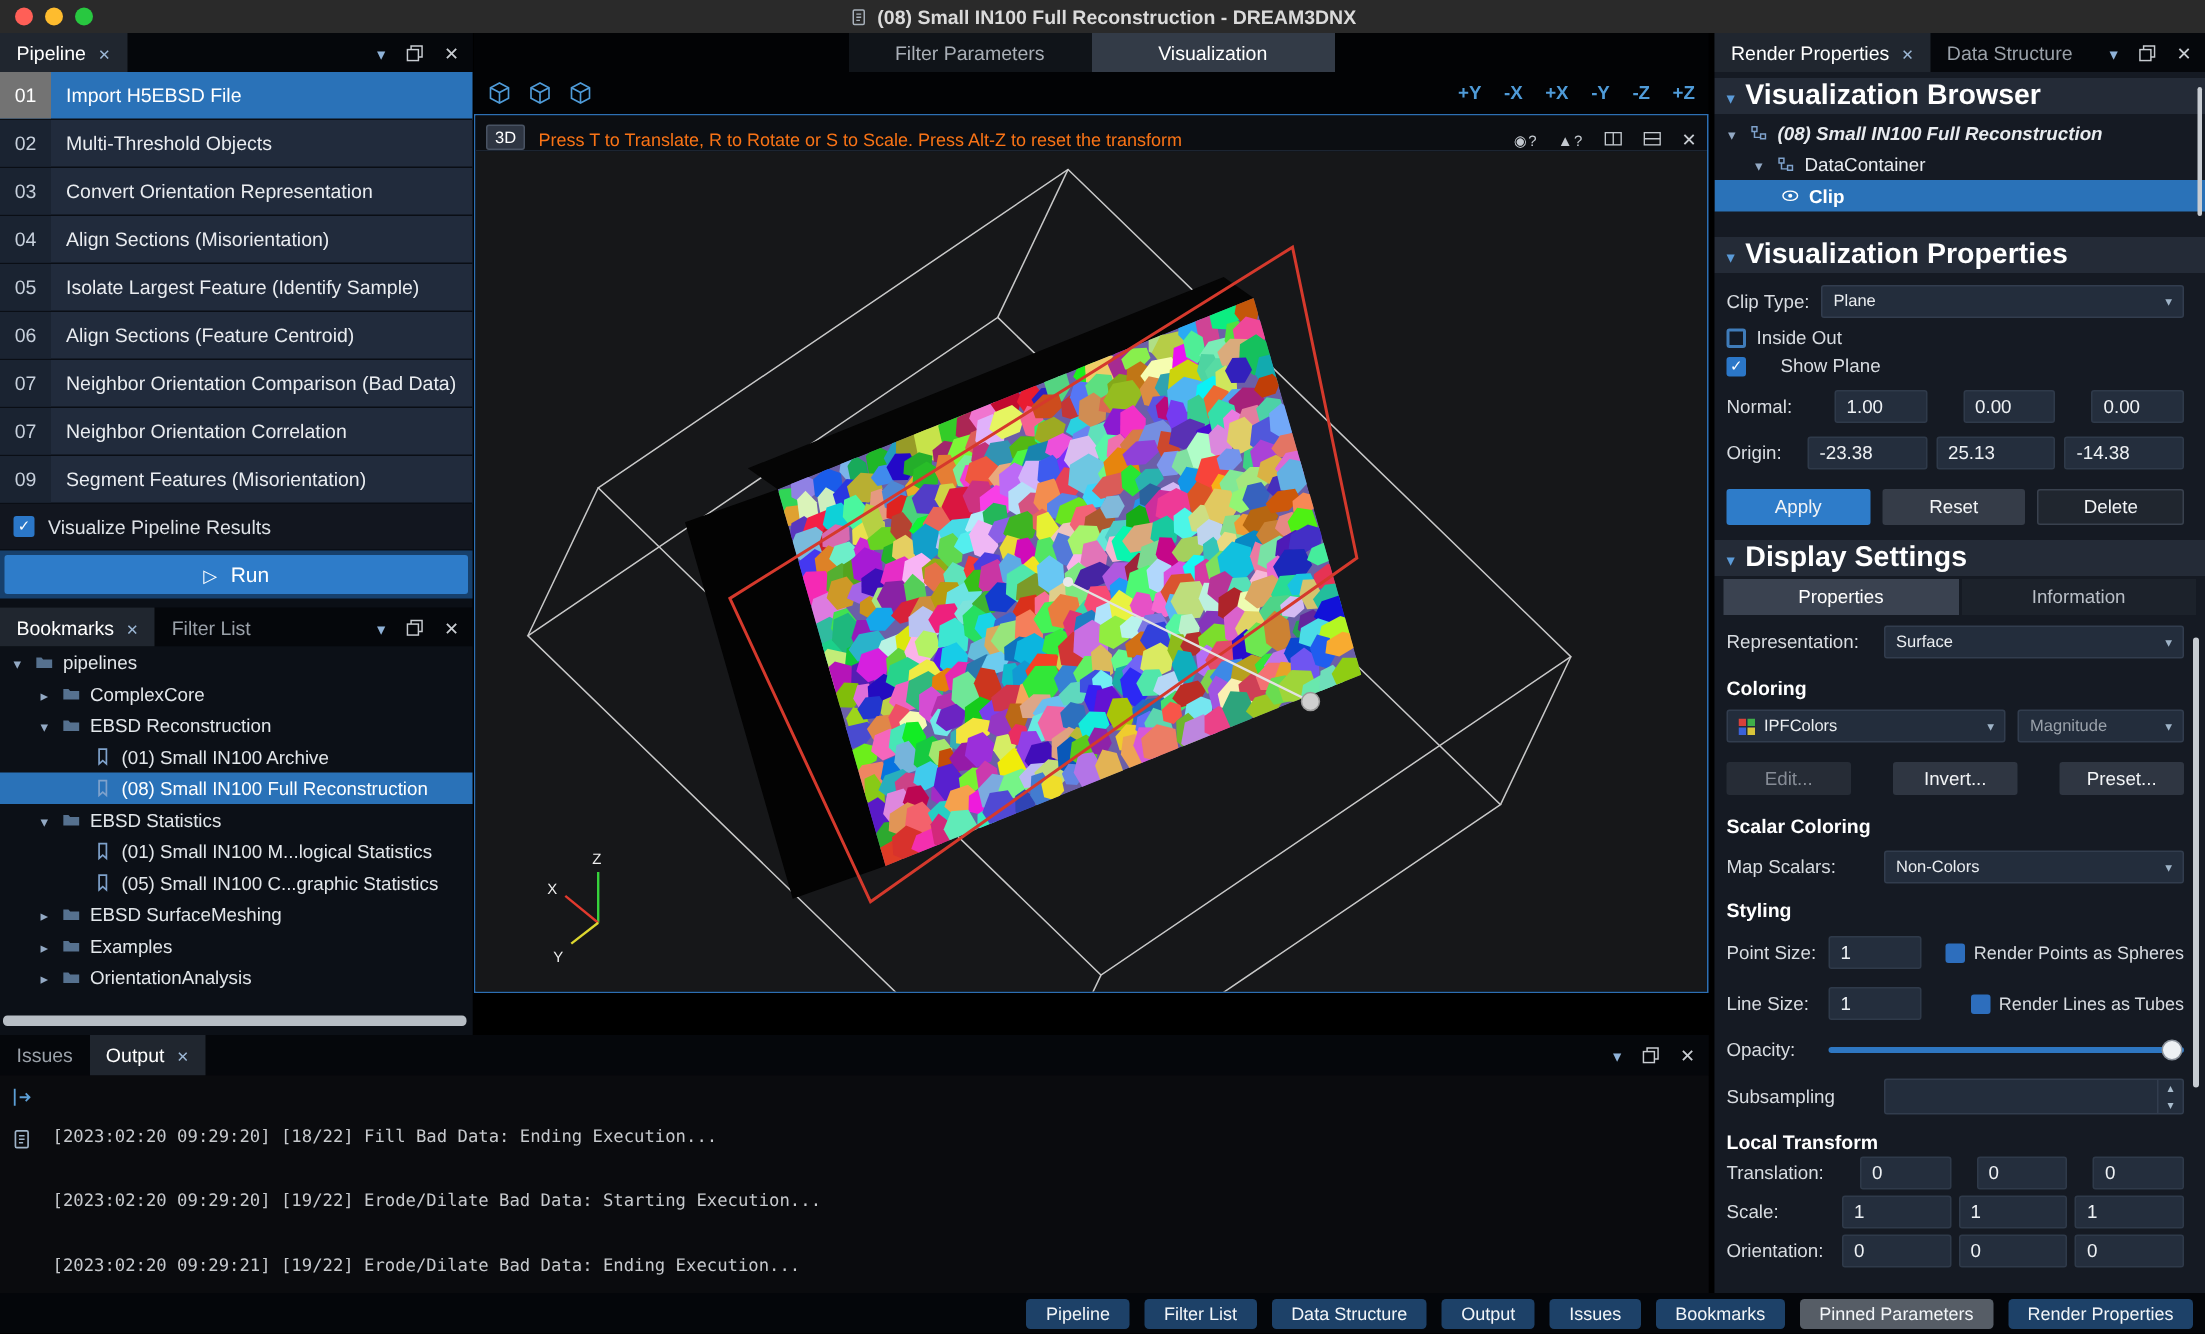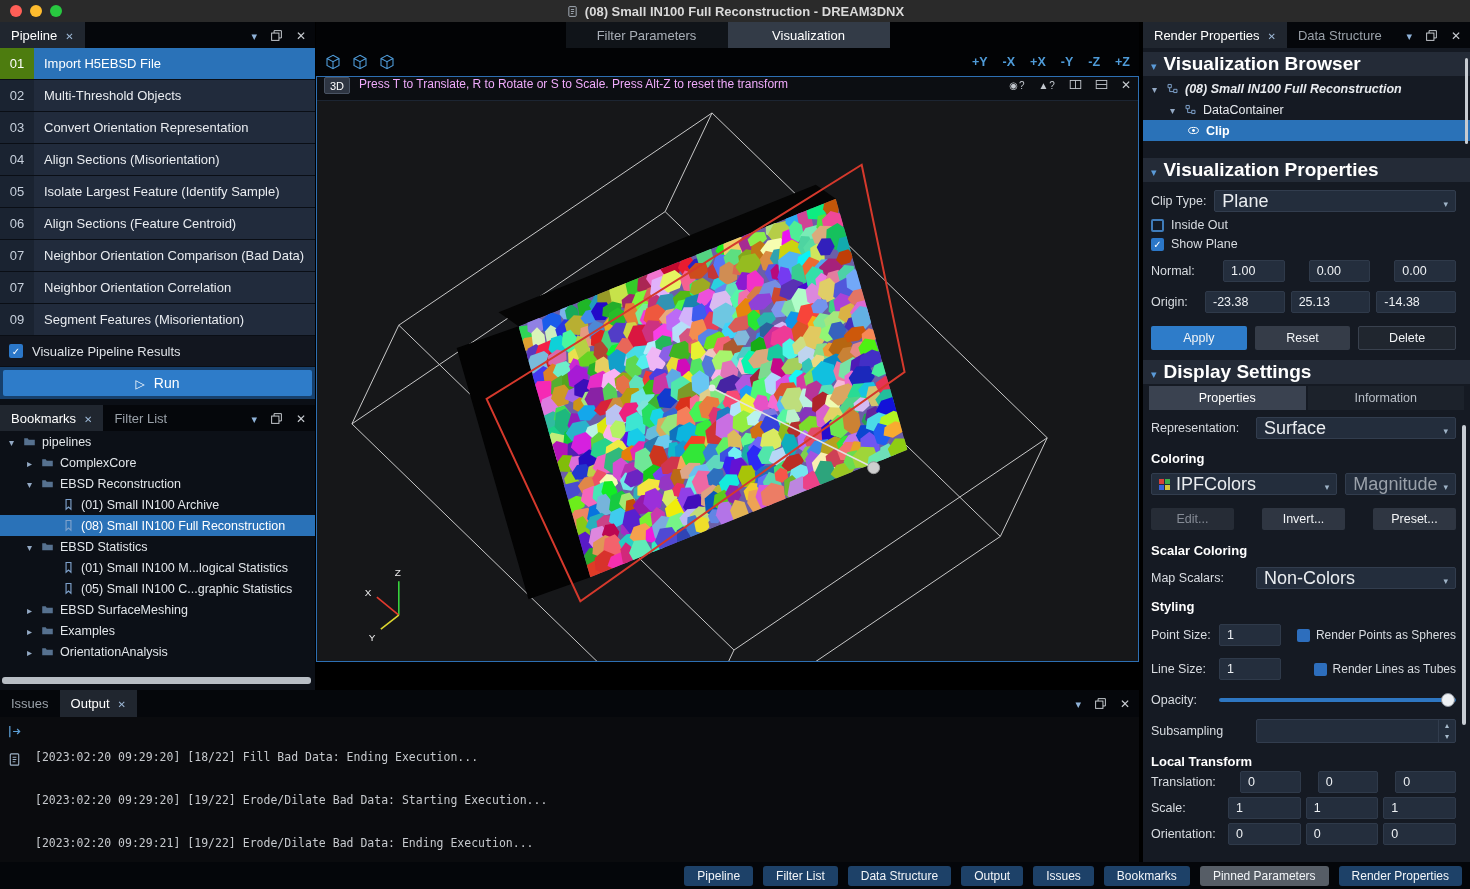--- a/index.html
+++ b/index.html
@@ -26,21 +26,21 @@
   .ic{width:15px;height:15px;flex:none;display:block}
   .ic13{width:13px;height:13px}
   .ic16{width:16px;height:16px}
 
   
   .left{position:absolute;left:0;top:22px;width:315px;height:668px;display:flex;flex-direction:column;background:#0b0f16}
   .pstep{height:32px;display:flex;align-items:stretch;background:#212b3c;border-bottom:1px solid #0a0e15;flex:none}
   .pnum{width:34px;background:#1a2331;color:#c7d0dc;display:flex;align-items:center;justify-content:center;font-size:13px;flex:none}
   .plabel{display:flex;align-items:center;padding-left:10px;color:#e9ecf0;font-size:13px;white-space:nowrap}
   .pstep.selected{background:#2a72b8}
-  .pstep.selected .pnum{background:#4d7c0f;color:#fff}
+  .pstep.selected .pnum{background:#737373;color:#fff}
   .pstep.selected .plabel{color:#fff}
   .vizrow{height:31px;display:flex;align-items:center;gap:9px;padding-left:9px;background:#12161f;border-bottom:1px solid #0a0e15;flex:none}
   .runbar{height:32px;background:#17406c;padding:3px;flex:none}
   .runbtn{height:100%;background:#2e7cc9;border-radius:2px;display:flex;align-items:center;justify-content:center;gap:9px;color:#fff;font-size:14px}
   .play::before{content:"▷";font-size:12px;color:#fff}
 
   .cb{width:14px;height:14px;border-radius:2px;flex:none;display:flex;align-items:center;justify-content:center}
   .cb.checked{background:#2b77c8}
   .cb.checked::after{content:"✓";color:#fff;font-size:10px;font-weight:700}
   .cb.unchecked{background:#121a26;border:2px solid #3f7cba}
@@ -56,39 +56,39 @@
   .hsb{position:absolute;left:2px;right:4px;bottom:6px;height:7px;background:#b8bec5;border-radius:3px}
 
   
   .center{position:absolute;left:316px;top:22px;width:823px;height:640px;display:flex;flex-direction:column;background:#020305}
   .c-tabbar{height:26px;display:flex;justify-content:center;background:#020305;flex:none}
   .c-tab{width:162px;display:flex;align-items:center;justify-content:center;font-size:13px;color:#a9afb7;background:#101419}
   .c-tab.active{background:#333b47;color:#fff}
   .c-toolbar{height:28px;display:flex;align-items:center;gap:11px;padding:0 9px;flex:none}
   .cambtns{margin-left:auto;display:flex;gap:15px;color:#4f9bd8;font-weight:700;font-size:12.5px}
   .viewwrap{flex:1;border:1px solid #2d6fb3;display:flex;flex-direction:column;min-height:0}
-  .hintbar{height:24px;display:flex;align-items:flex-start;gap:9px;padding:0 7px;background:#0c0e12;flex:none;border-bottom:1px solid #1c2532}
+  .hintbar{height:24px;display:flex;align-items:flex-end;gap:9px;padding:0 7px;background:#0c0e12;flex:none;border-bottom:1px solid #1c2532}
   .badge3d{min-width:26px;height:17px;background:#2e3542;border:1px solid #495363;border-radius:2px;color:#fff;font-size:11px;
     display:flex;align-items:center;justify-content:center;padding:0 3px}
-  .hinttext{font-size:12px;color:#f0abfc;white-space:nowrap}
+  .hinttext{font-size:12px;color:#f97316;white-space:nowrap}
   .hint-icons{margin-left:auto;display:flex;align-items:center;gap:13px;color:#c3c8ce}
   .pickq::before{content:"◉?";font-size:10px;letter-spacing:1px}
   .probq::before{content:"▲?";font-size:10px;letter-spacing:1px}
   .viewport{flex:1;background:#161719;position:relative;min-height:0}
   .viewport svg{position:absolute;inset:0;width:100%;height:100%}
 
   
   .right{position:absolute;left:1143px;top:22px;width:327px;height:867px;display:flex;flex-direction:column;background:#05070b}
   .r-body{flex:1;background:#151a23;position:relative;overflow:hidden}
   .sec-header{height:24px;display:flex;align-items:center;gap:7px;padding-left:8px;background:#242b37;color:#fff;font-weight:700;font-size:19px}
   .hchev::before{content:"▾";color:#5b9bd8;font-size:11px}
   .rrow{display:flex;align-items:center;gap:8px;padding:0 14px 0 8px}
   .rlabel{font-size:12.5px;color:#d8dce1;flex:none}
   .dd{height:22px;background:#232d3c;border:1px solid #323d4e;border-radius:2px;display:flex;align-items:center;padding:0 7px;gap:6px;
-    font-size:18px;color:#eaedf0;flex:1;min-width:0;white-space:nowrap;overflow:hidden}
+    font-size:11px;color:#eaedf0;flex:1;min-width:0;white-space:nowrap;overflow:hidden}
   .da{margin-left:auto}.da::before{content:"▾";color:#9fb4c8;font-size:9px}
   .fld{height:22px;background:#242e3d;border:1px solid #2f3a4a;border-radius:2px;display:flex;align-items:center;padding:0 7px;
     font-size:12.5px;color:#eef1f4;flex:1;min-width:0}
   .btn{height:24px;border-radius:2px;display:flex;align-items:center;justify-content:center;font-size:12.5px;color:#f2f4f6;flex:1}
   .btn.blue{background:#2e7cc9}
   .btn.gray{background:#353c48}
   .btn.dark{background:#20262f;border:1px solid #39414e}
   .btn.sm{height:22px;background:#2f3642}
   .btn.disabled{background:#262c36;color:#868c96}
   .boldlab{font-size:13px;font-weight:700;color:#fff;padding-left:8px}
@@ -1004,21 +1004,21 @@
         <span class="rlabel">Clip Type:</span>
         <div class="dd">
           <span>Plane</span>
           <span class="da"></span>
         </div>
       </div>
       <div class="rrow" style="margin-top:6px;gap:7px">
         <span class="cb sm unchecked"></span>
         <span class="rlabel">Inside Out</span>
       </div>
-      <div class="rrow" style="margin-top:5px;gap:7px">
+      <div class="rrow" style="margin-top:5px;gap:23px">
         <span class="cb sm checked"></span>
         <span class="rlabel">Show Plane</span>
       </div>
       <div class="rrow" style="margin-top:9px;gap:24px">
         <span class="rlabel" style="width:48px">Normal:</span>
         <div class="fld">
             <span>1.00</span>
           </div>
         <div class="fld">
             <span>0.00</span>

